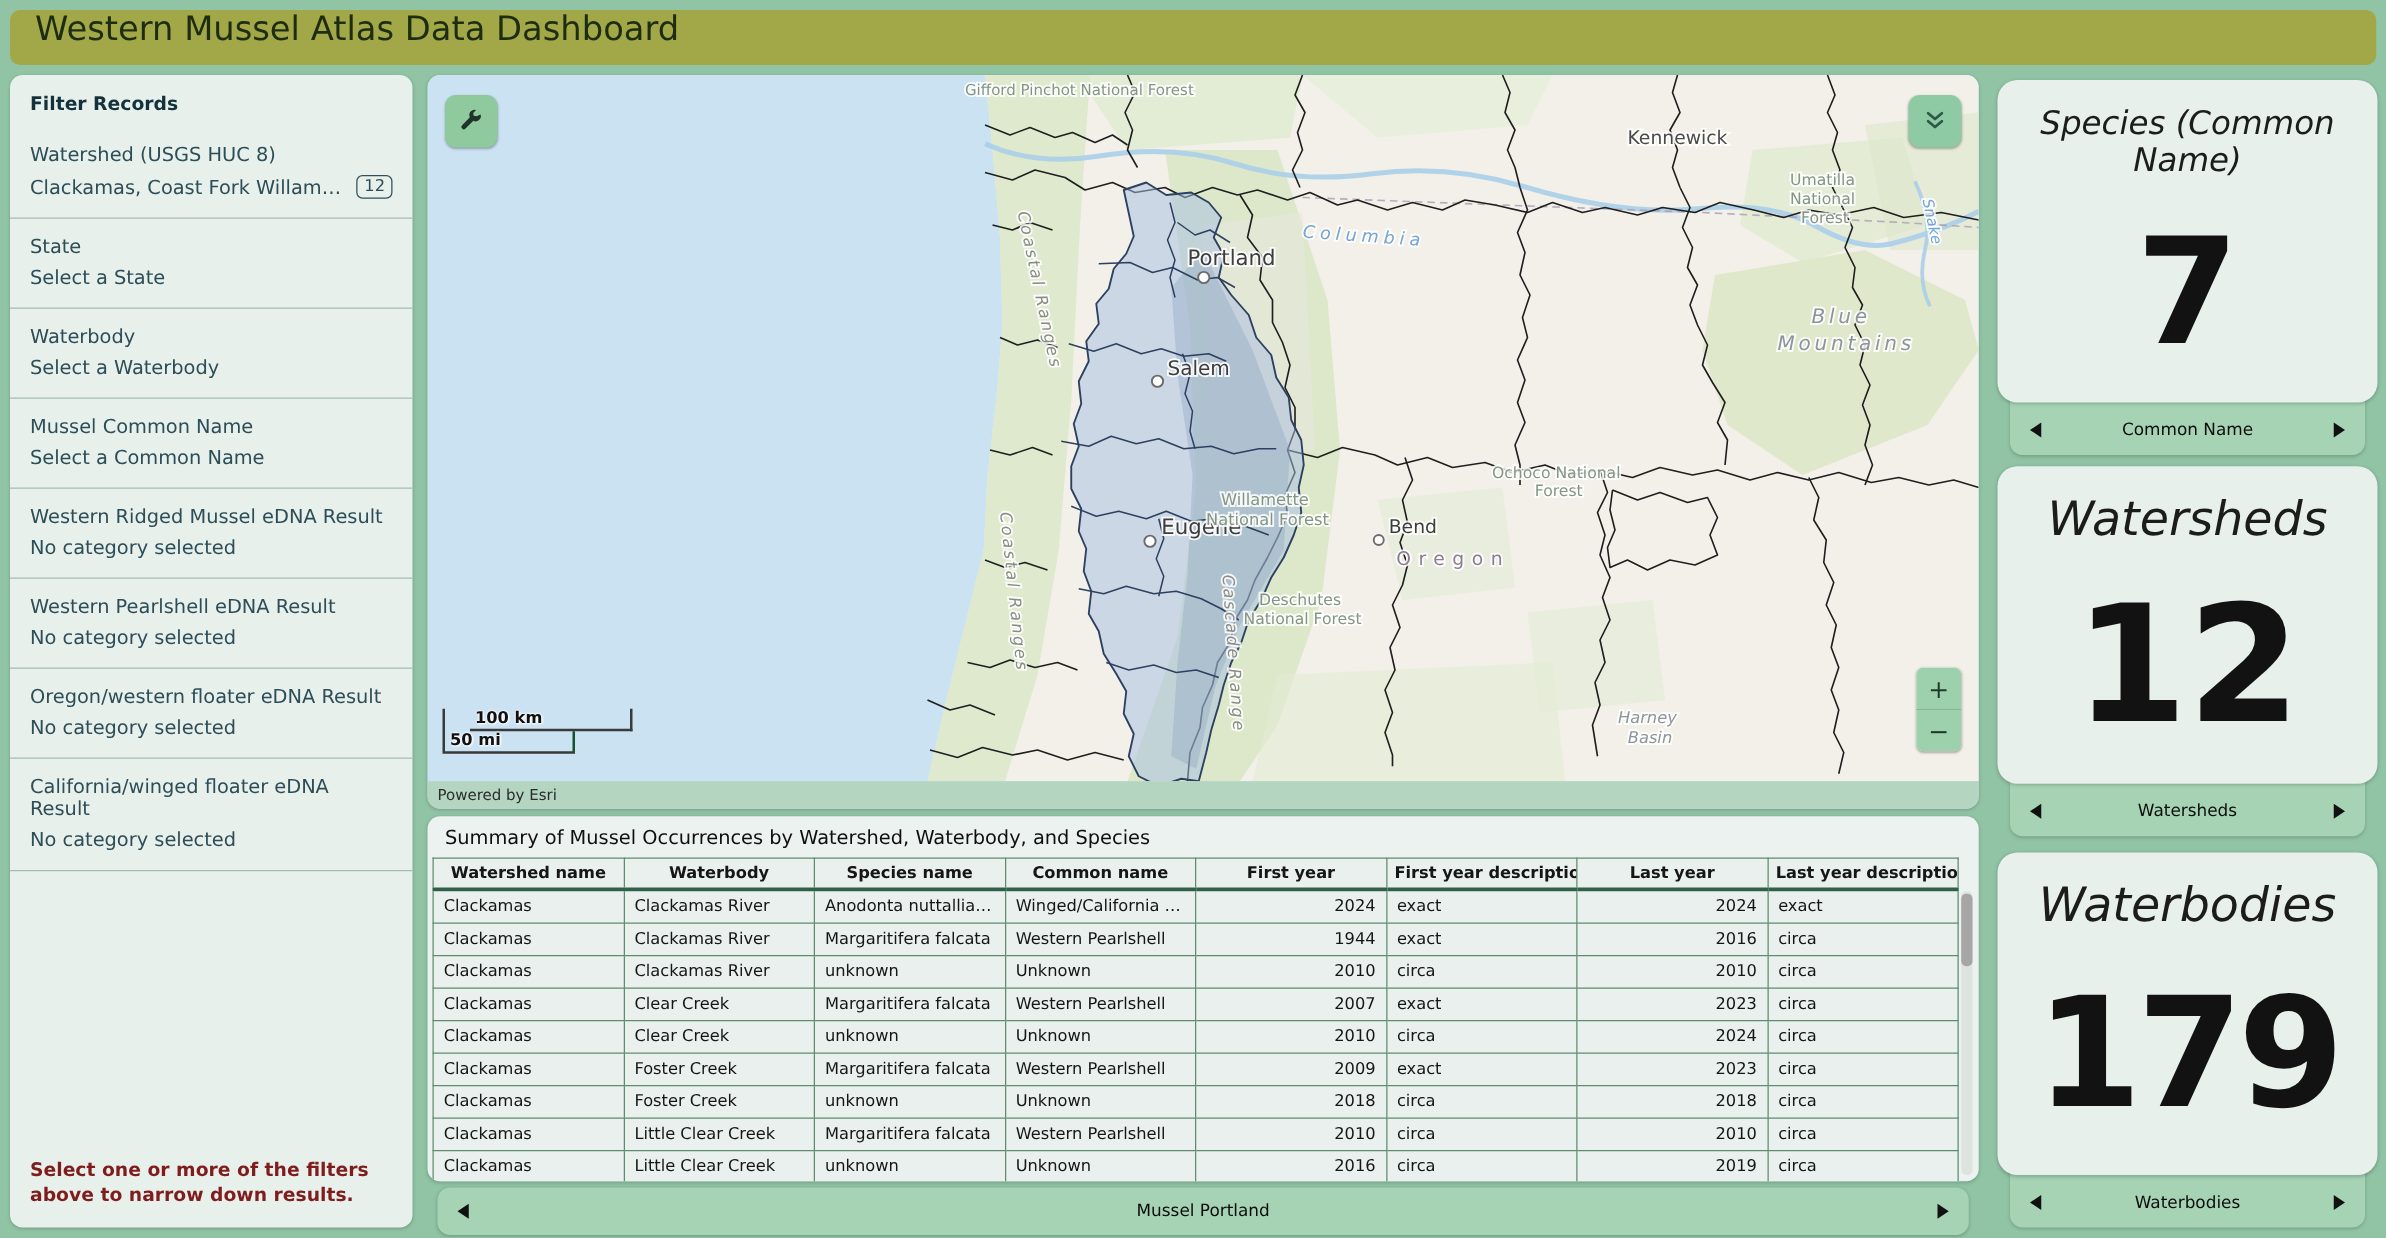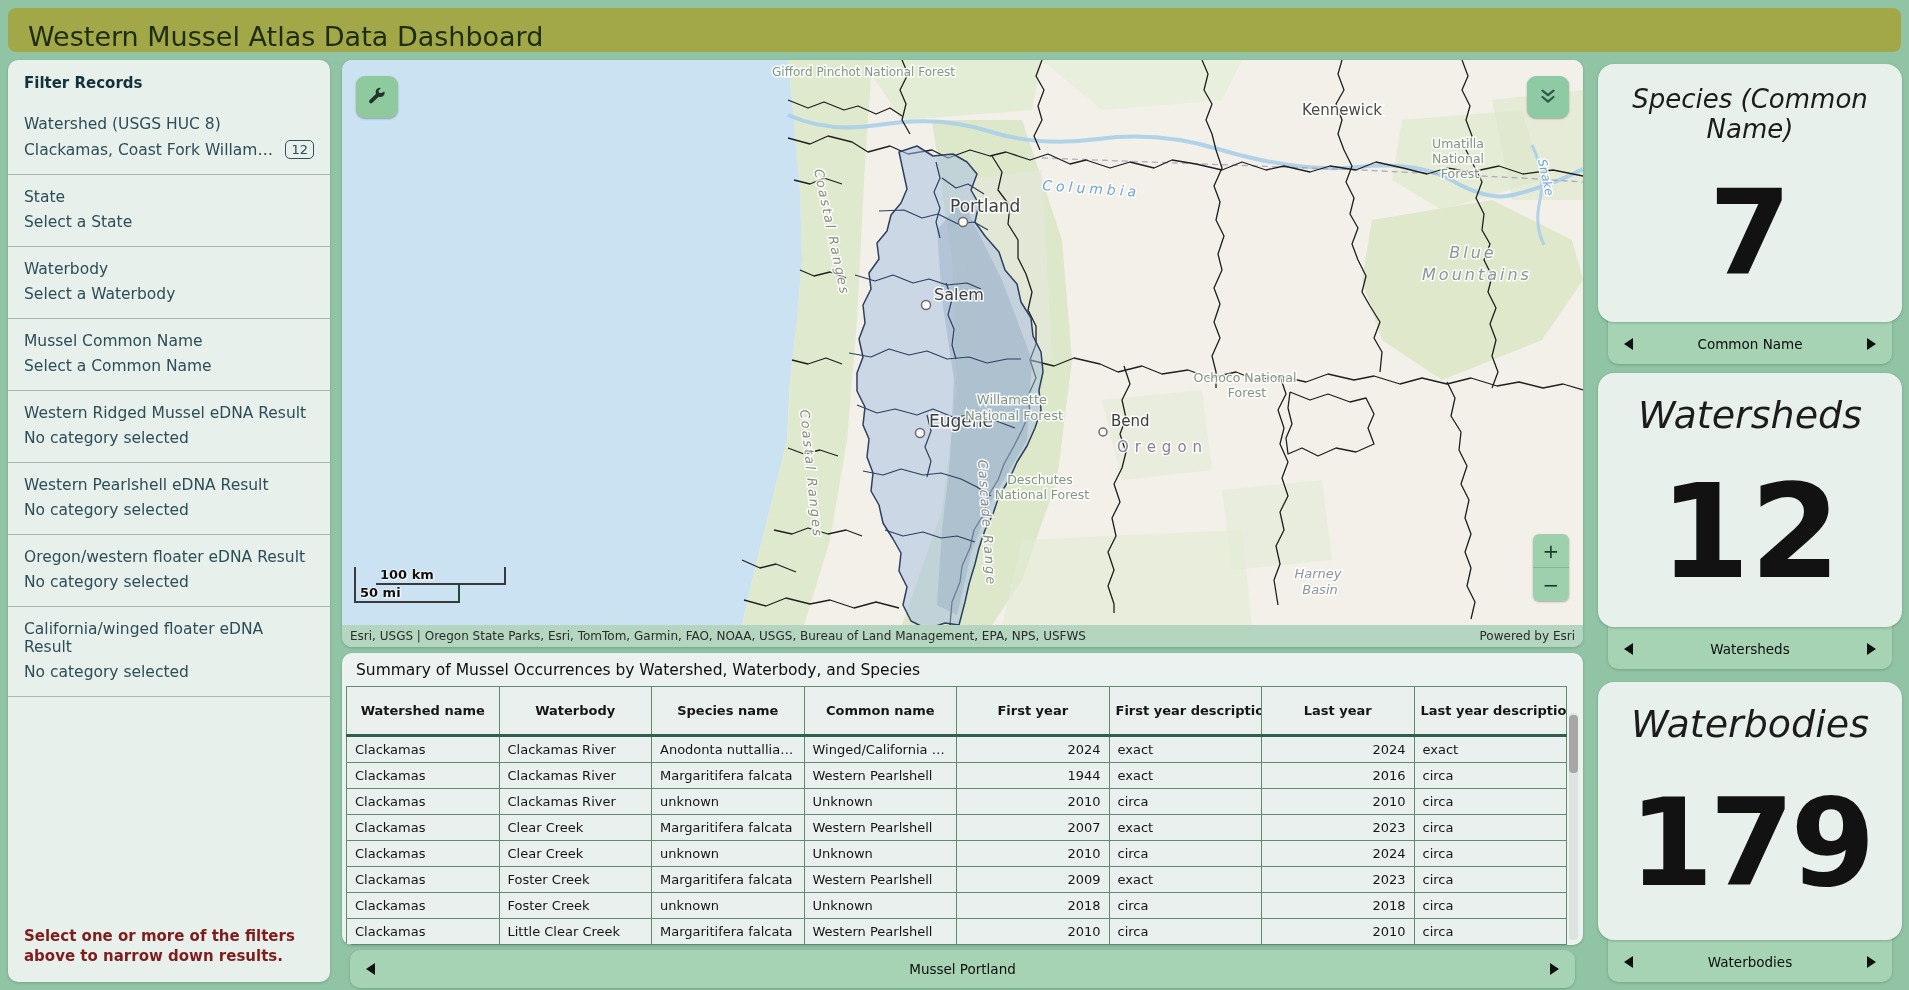--- a/index.html
+++ b/index.html
@@ -1,21 +1,21 @@
 <!DOCTYPE html>
 <html><head>
 <meta charset="utf-8">
 <style>
   html,body{margin:0;padding:0;}
   body{width:1909px;height:990px;position:relative;overflow:hidden;
        background:#90c4a4;font-family:"DejaVu Sans",sans-serif;color:#1a1a1a;}
   .card{background:#e8f0ec;border-radius:10px;box-shadow:0 1px 3px rgba(0,0,0,.18);}
   
   .hdr{position:absolute;left:8px;top:8px;width:1893px;height:44px;background:#a2a847;
-       border-radius:8px;display:flex;align-items:flex-end;padding-left:20px;box-sizing:border-box;}
+       border-radius:8px;display:flex;align-items:flex-start;padding-left:20px;box-sizing:border-box;}
   .hdr-title{font-size:27px;color:#1e2d12;}
   
   .sidebar{position:absolute;left:8px;top:60px;width:322px;height:922px;box-sizing:border-box;padding-top:12px;}
   .sb-title{font-weight:bold;font-size:15px;color:#14323b;padding:2px 16px 10px;}
   .f-item{padding:13px 16px 15px;border-bottom:1px solid #a3bdb1;cursor:pointer;}
   .f-item:last-of-type{border-bottom:1px solid #a3bdb1;}
   .f-label{font-size:15.5px;color:#2d4d57;margin-bottom:7px;}
   .f-value{font-size:15.5px;color:#2d4d57;display:flex;align-items:center;}
   .f-value .txt{flex:0 1 auto;white-space:nowrap;overflow:hidden;text-overflow:ellipsis;}
   .badge{margin-left:8px;border:1.5px solid #31505a;border-radius:5px;font-size:13px;
@@ -41,21 +41,21 @@
   .scalebar{position:absolute;left:12px;bottom:44px;border-left:2px solid #3a3a3a;font-weight:bold;font-size:13px;color:#111;}
   .scalebar div{text-shadow:0 0 2px #fff,0 0 2px #fff,1px 1px 2px #fff;padding:0 4px 1px;}
   .sb-km{width:120px;border-bottom:2px solid #3a3a3a;border-right:2px solid #3a3a3a;margin-left:20px;}
   .sb-mi{width:94px;border-bottom:2px solid #3a3a3a;border-right:2px solid #14532d;}
   
   .tablecard{position:absolute;left:342px;top:653px;width:1241px;height:292px;overflow:hidden;
              background:#ecf2ef;border-radius:10px;box-shadow:0 1px 3px rgba(0,0,0,.18);}
   .t-title{font-weight:normal;font-size:15.5px;color:#0f0f0f;padding:8px 14px 7px;}
   table.recs{border-collapse:collapse;table-layout:fixed;width:1221px;margin-left:4px;
              background:#e9f0ed;font-size:13px;color:#161616;}
-  table.recs th{font-weight:bold;text-align:center;padding:16px 6px;border:1px solid #5f8c70;
+  table.recs th{font-weight:bold;text-align:center;padding:4px 6px;border:1px solid #5f8c70;
                 border-bottom:3px solid #31604a;white-space:nowrap;overflow:hidden;}
   table.recs td{padding:5px 8px;border:1px solid #5f8c70;white-space:nowrap;overflow:hidden;
                 text-overflow:ellipsis;}
   td.num{text-align:right;}
   .t-scroll{position:absolute;right:5px;top:60px;bottom:5px;width:9px;background:#dde4e0;border-radius:4px;}
   .t-thumb{position:absolute;left:0;top:2px;width:9px;height:58px;background:#a6a6a6;border-radius:4px;cursor:pointer;}
   
   .pagerbar{background:#a6d3b4;border-radius:10px;display:flex;align-items:center;
             box-shadow:0 1px 3px rgba(0,0,0,.18);position:relative;}
   .pager-bottom{position:absolute;left:350px;top:950px;width:1225px;height:38px;}
@@ -269,21 +269,20 @@
   </div>
   <div class="zoomgrp">
     <div class="zbtn">+</div>
     <div class="zbtn">−</div>
   </div>
   <div class="scalebar">
     <div class="sb-km">100 km</div>
     <div class="sb-mi">50 mi</div>
   </div>
   <div class="attr">
-    <span>Esri, USGS | Oregon State Parks, Esri, TomTom, Garmin, FAO, NOAA, USGS, Bureau of Land Management, EPA, NPS, USFWS</span>
     <span>Powered by Esri</span>
   </div>
 </div>
 
 <div class="tablecard">
   <div class="t-title">Summary of Mussel Occurrences by Watershed, Waterbody, and Species</div>
   <table class="recs">
     <colgroup>
         <col>
         <col>

